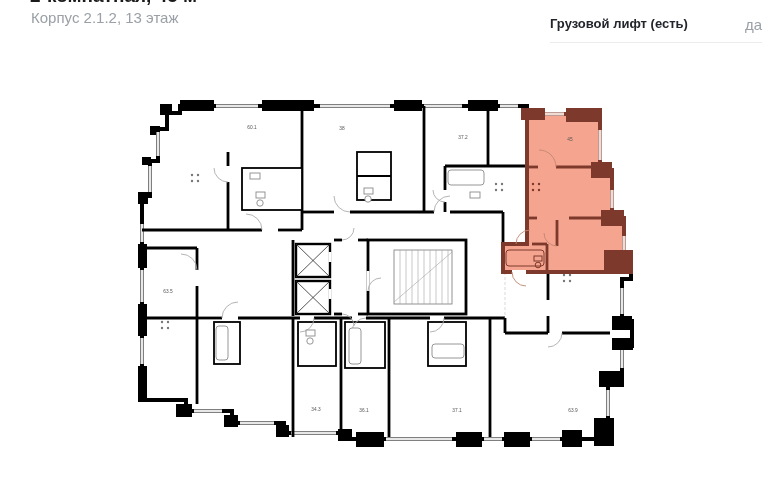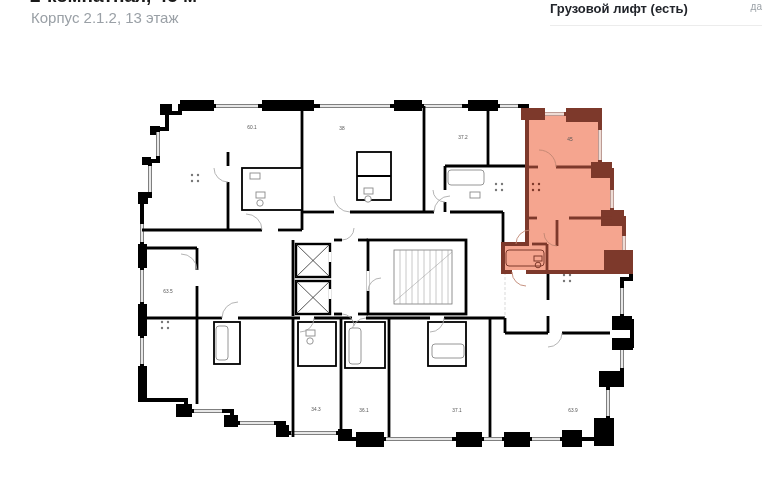--- a/index.html
+++ b/index.html
@@ -11,24 +11,24 @@
     position:absolute;top:-15px;left:30px;margin:0;
     font-size:19px;font-weight:bold;color:#1a1a1a;white-space:nowrap;
   }
   .header-subtitle{
     position:absolute;top:9px;left:31px;
     font-size:15px;color:#9aa0a6;white-space:nowrap;
   }
   .info-panel{position:absolute;top:0;left:550px;width:212px}
   .info-row{
     display:flex;justify-content:space-between;align-items:flex-start;
-    padding:1px 0 9px 0;border-bottom:1px solid #ececec;
+    padding:16px 0 9px 0;border-bottom:1px solid #ececec;
   }
   .info-label{font-size:13px;font-weight:bold;color:#22252b}
-  .info-value{font-size:10px;color:#9aa0a6}
+  .info-value{font-size:15px;color:#9aa0a6}
 
   svg.plan{position:absolute;left:0;top:0}
   .wall{stroke:#000;fill:none;stroke-linecap:butt}
   .w2{stroke-width:1.8}
   .w3{stroke-width:2.8}
   .shell{fill:#fff;stroke:#000;stroke-width:4;stroke-linejoin:miter}
   .pier{fill:#000}
   .room{fill:#fff;stroke:#000;stroke-width:1.8}
   .winw{stroke:#fff;stroke-width:3;fill:none}
   .winc{stroke:#bcbcbc;stroke-width:.7;fill:none}

